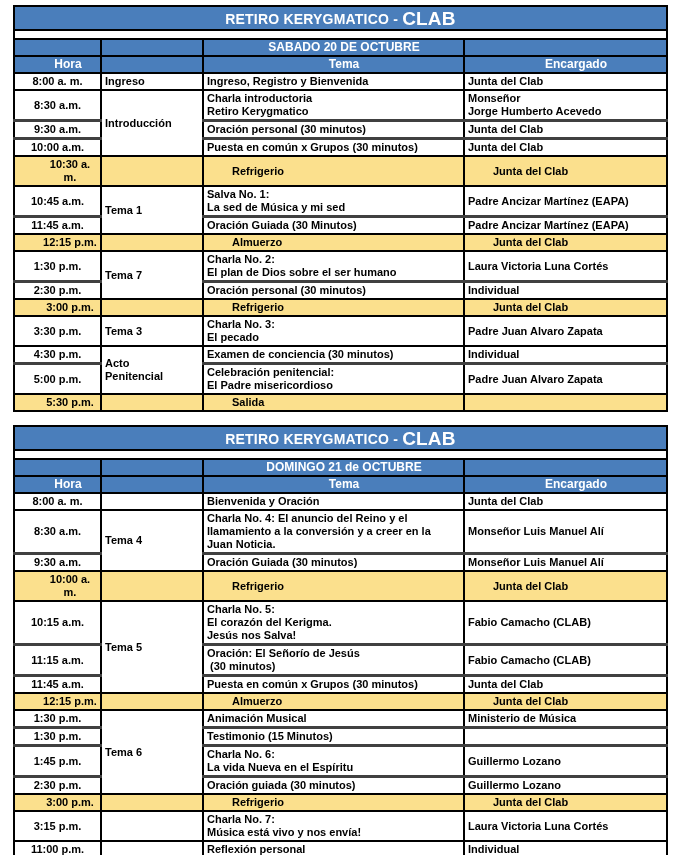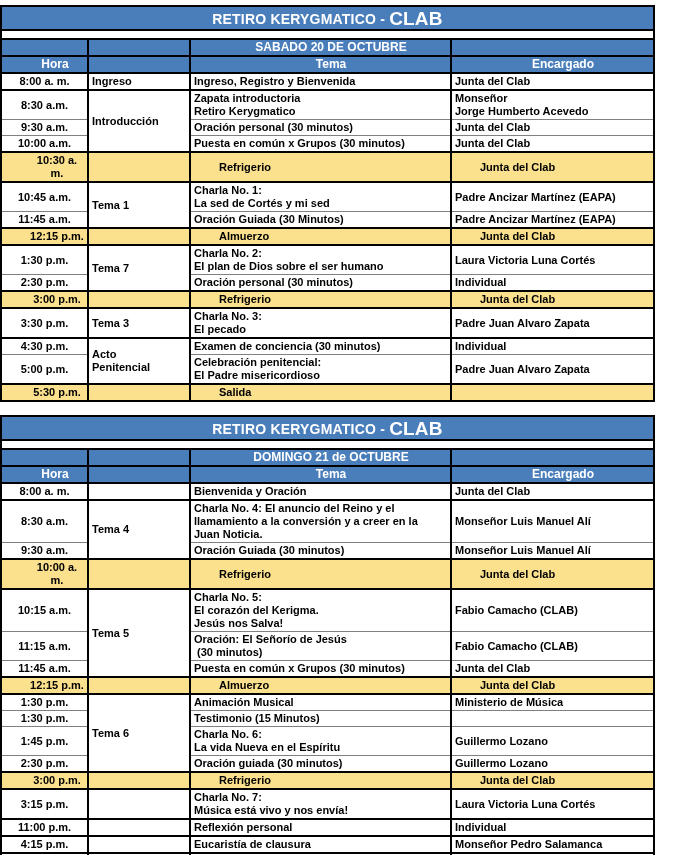--- a/index.html
+++ b/index.html
@@ -1,40 +1,40 @@
 <!DOCTYPE html>
 <html><head>
 <meta charset="utf-8">
 <style>
   html,body{margin:0;padding:0;background:#fff;}
   .sheet{
     position:relative;width:679px;height:855px;background:#fff;overflow:hidden;
     font-family:"Liberation Sans",sans-serif;color:#000;
   }
-  table.sched{border-collapse:collapse;width:655px;table-layout:fixed;}
+  table.sched{border-collapse:collapse;width:655px;margin-left:13px;table-layout:fixed;}
   table.sched.first{margin-top:5px;}
   table.sched.second{margin-top:13px;}
   td{border:2px solid #000;padding:1px 3px;font-weight:bold;font-size:11px;line-height:13px;
      vertical-align:middle;overflow:hidden;}
   
   .c-title{background:#4a7ebb;color:#fff;text-align:center;height:20px;font-size:14px;letter-spacing:.2px;}
   .c-title .brand{font-size:19px;line-height:19px;vertical-align:-1px;}
   
   .c-spacer{height:7px;background:#fff;padding:0;}
   
   .c-blue,.c-date,.c-head{background:#4a7ebb;color:#fff;height:13px;}
   .c-date,.c-head{text-align:center;font-size:12px;padding-left:24px;}
   
   .c-hora{text-align:center;}
   .c-grp{text-align:left;white-space:pre-line;}
   .c-tema,.c-enc{text-align:left;}
   .ln{white-space:nowrap;}
   tr.break td{background:#fbe08d;padding-left:28px;}
   
-  .bt-thin{border-top:1px solid #404040;}
+  .bt-thin{border-top:3px solid #404040;}
   .bb-thin{border-bottom:1px solid #808080;}
 </style>
 </head>
 <body>
 
 <div class="sheet">
   <table class="sched first">
     <colgroup>
         <col style="width:87px">
         <col style="width:102px">
@@ -67,21 +67,21 @@
             <div class="ln">Ingreso, Registro y Bienvenida</div>
           </td>
           <td class="c-enc">
             <div class="ln">Junta del Clab</div>
           </td>
         </tr>
         <tr>
           <td class="c-hora bb-thin">8:30 a.m.</td>
           <td class="c-grp" rowspan="3">Introducción</td>
           <td class="c-tema bb-thin">
-            <div class="ln">Zapata introductoria</div>
+            <div class="ln">Charla introductoria</div>
             <div class="ln">Retiro Kerygmatico</div>
           </td>
           <td class="c-enc bb-thin">
             <div class="ln">Monseñor</div>
             <div class="ln">Jorge Humberto Acevedo</div>
           </td>
         </tr>
         <tr>
           <td class="c-hora bt-thin bb-thin">9:30 a.m.</td>
           <td class="c-tema bt-thin bb-thin">
@@ -107,22 +107,22 @@
             <div class="ln">Refrigerio</div>
           </td>
           <td class="c-enc">
             <div class="ln">Junta del Clab</div>
           </td>
         </tr>
         <tr>
           <td class="c-hora bb-thin">10:45 a.m.</td>
           <td class="c-grp" rowspan="2">Tema 1</td>
           <td class="c-tema bb-thin">
-            <div class="ln">Charla No. 1:</div>
-            <div class="ln">La sed de Cortés y mi sed</div>
+            <div class="ln">Salva No. 1:</div>
+            <div class="ln">La sed de Música y mi sed</div>
           </td>
           <td class="c-enc bb-thin">
             <div class="ln">Padre Ancizar Martínez (EAPA)</div>
           </td>
         </tr>
         <tr>
           <td class="c-hora bt-thin">11:45 a.m.</td>
           <td class="c-tema bt-thin">
             <div class="ln">Oración Guiada (30 Minutos)</div>
           </td>

